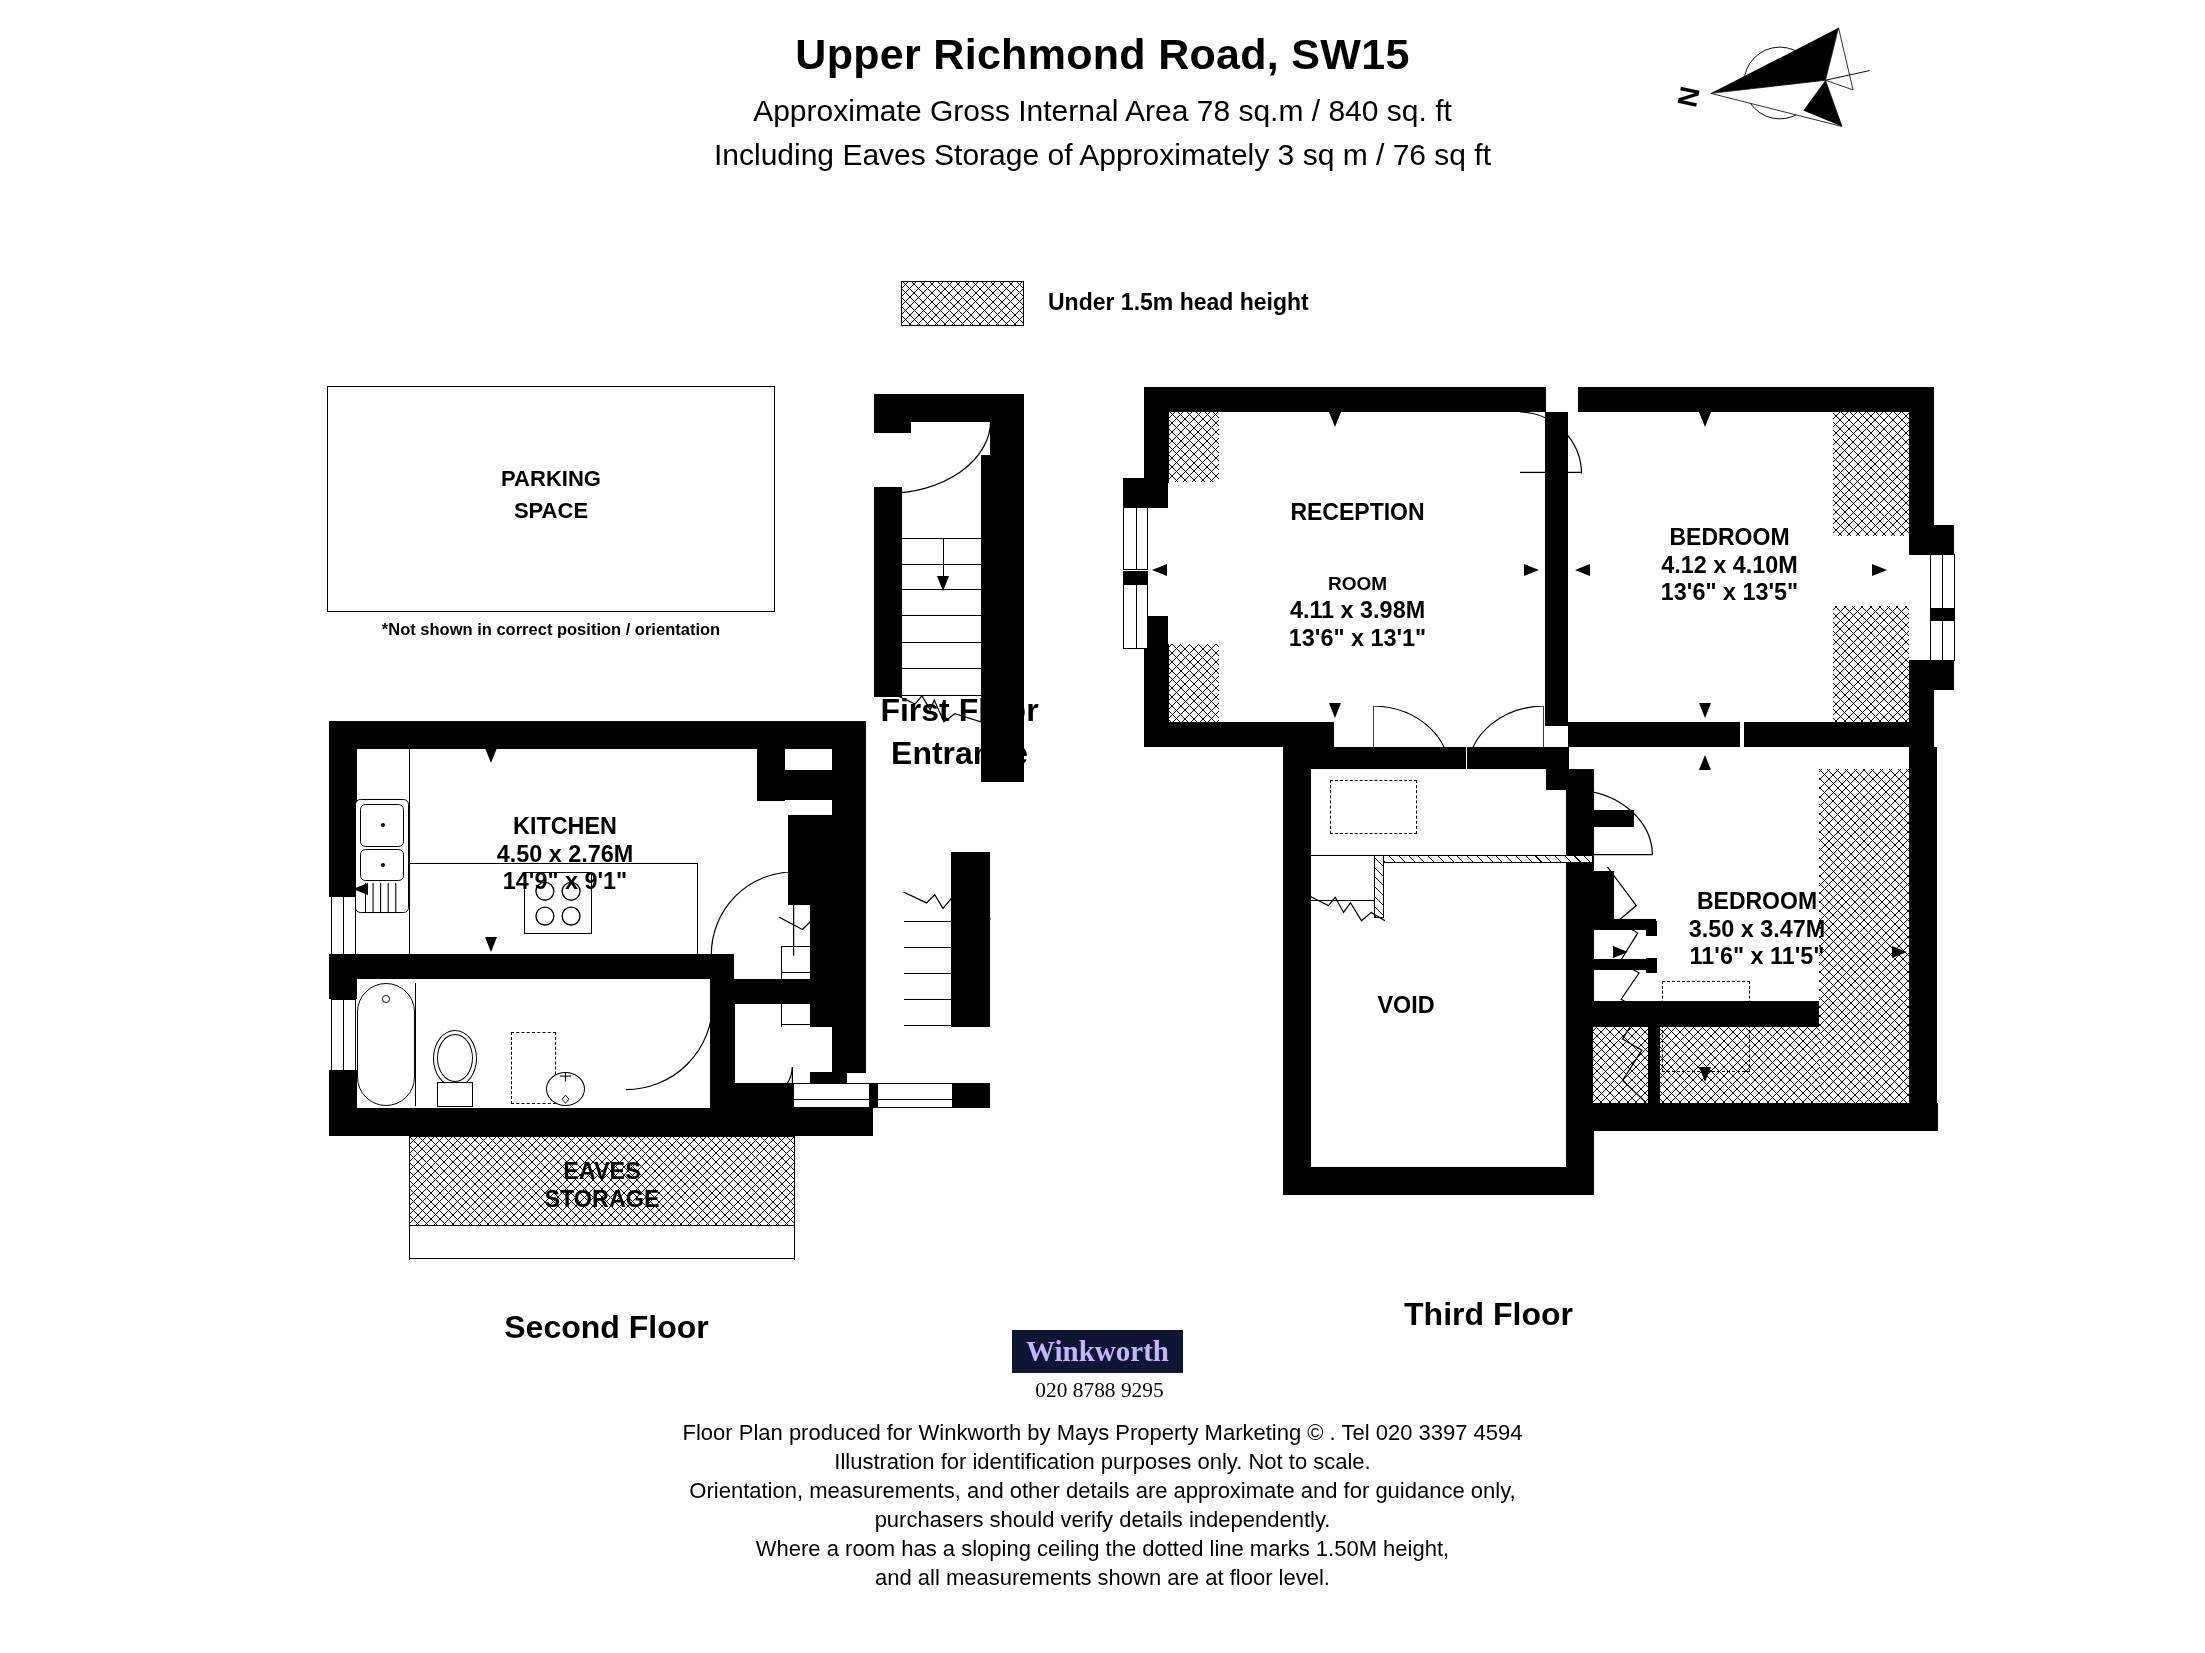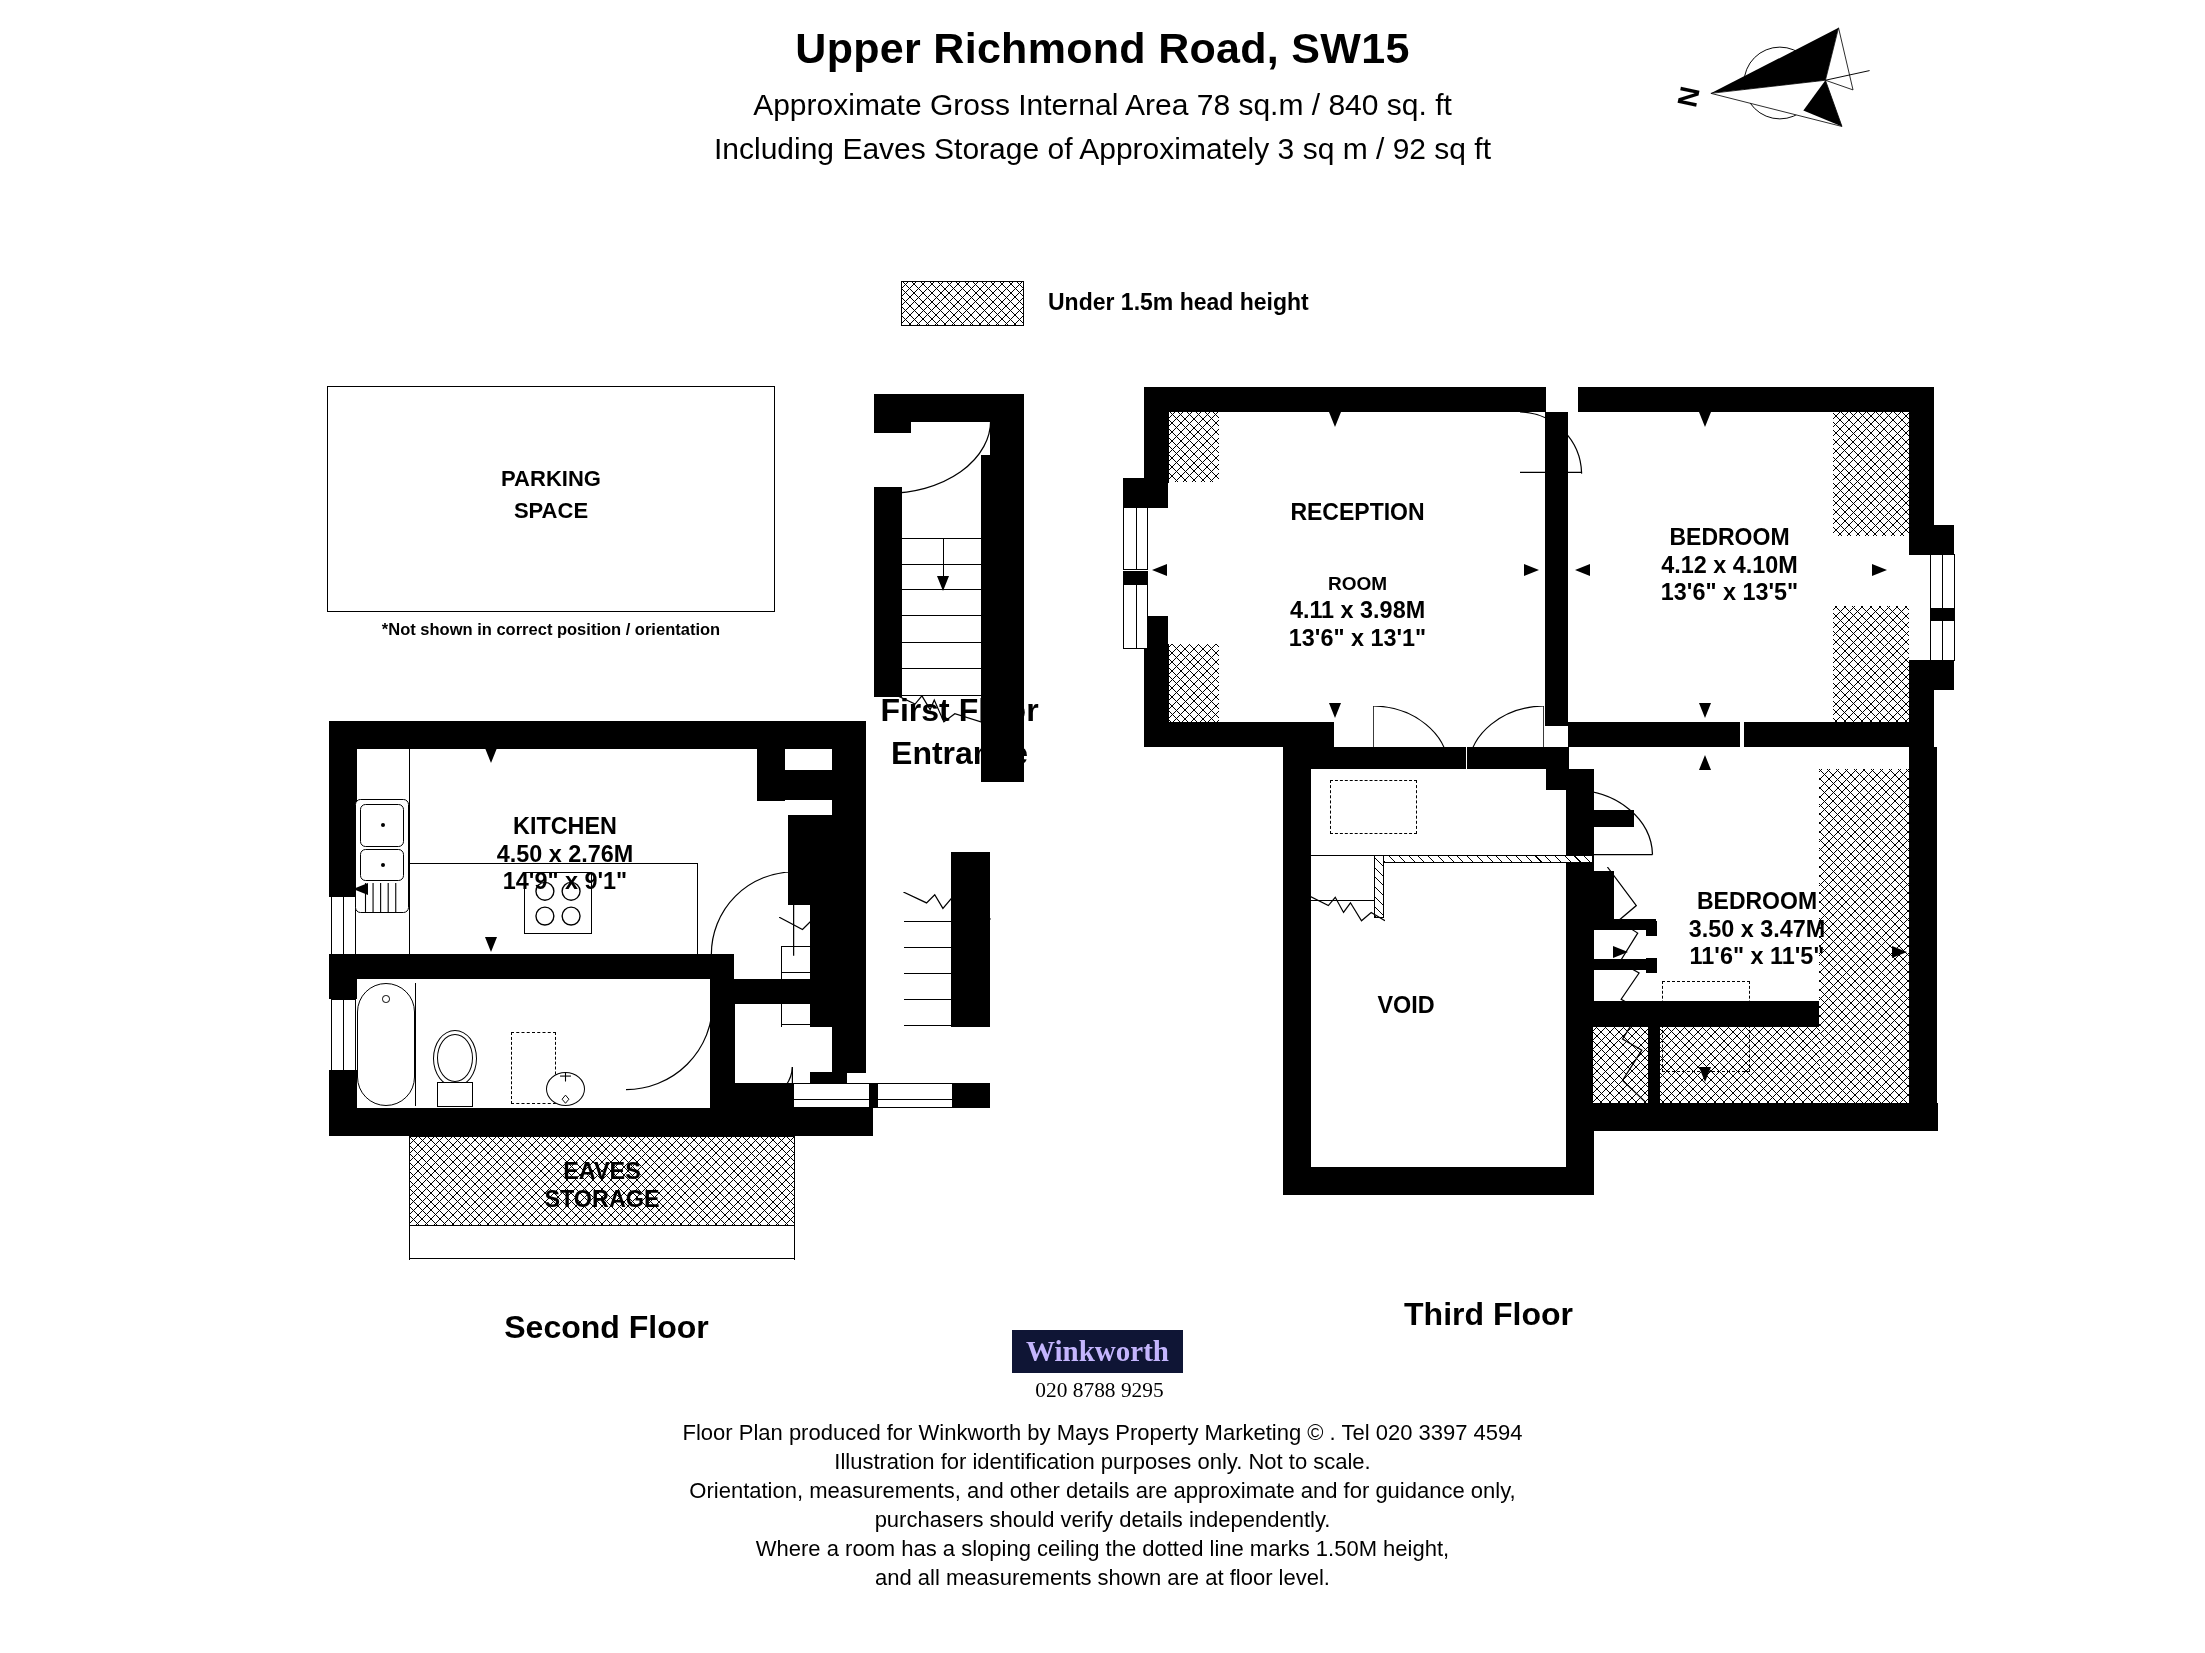--- a/index.html
+++ b/index.html
@@ -12,21 +12,21 @@
     color: #000000;
     position: relative;
     overflow: hidden;
   }
   .abs { position: absolute; }
 
   
   #header { left: 0; top: 0; width: 2205px; text-align: center; }
   #title {
     font-size: 43px; font-weight: bold; letter-spacing: 0.3px;
-    margin-top: 24px;
+    margin-top: 30px;
   }
   .sub {
     font-size: 30px; margin-top: 15px; font-weight: normal;
   }
   .sub.s2 { margin-top: 9.6px; }
   .sub.s3 { margin-top: 9.6px; }
 
   
   #compass { left: 1668px; top: 13.8px; width: 221px; height: 138px; }
   #compass-label {
@@ -93,21 +93,21 @@
   .ar-u { border-left:6.2px solid transparent; border-right:6.2px solid transparent; border-bottom:15px solid #000;}
   .ar-l { border-top:6.2px solid transparent; border-bottom:6.2px solid transparent; border-right:15px solid #000;}
   .ar-r { border-top:6.2px solid transparent; border-bottom:6.2px solid transparent; border-left:15px solid #000;}
 </style>
 </head>
 <body>
 
 <div id="header" class="abs">
   <div id="title">Upper Richmond Road, SW15</div>
   <div class="sub">Approximate Gross Internal Area 78 sq.m  /  840 sq. ft</div>
-  <div class="sub s2">Including Eaves Storage of Approximately 3 sq m  /  92 sq ft</div>
+  <div class="sub s2">Including Eaves Storage of Approximately 3 sq m  /  76 sq ft</div>
 </div>
 
 <svg id="compass" class="abs" viewBox="0 0 320 200">
   <circle cx="162" cy="100" r="52" fill="none" stroke="#000" stroke-width="1.4"></circle>
   <path d="M62 115 L247 20 L228 96 Z" fill="#000"></path>
   <path d="M62 115 L228 96 L252 163 Z" fill="#fff" stroke="#000" stroke-width="1.2"></path>
   <path d="M228 96 L252 163 L196 140 Z" fill="#000"></path>
   <path d="M228 96 L247 20 L268 110 Z" fill="#fff" stroke="#000" stroke-width="1.2"></path>
   <line x1="228" y1="96" x2="292" y2="82" stroke="#000" stroke-width="1.4"></line>
 </svg>

